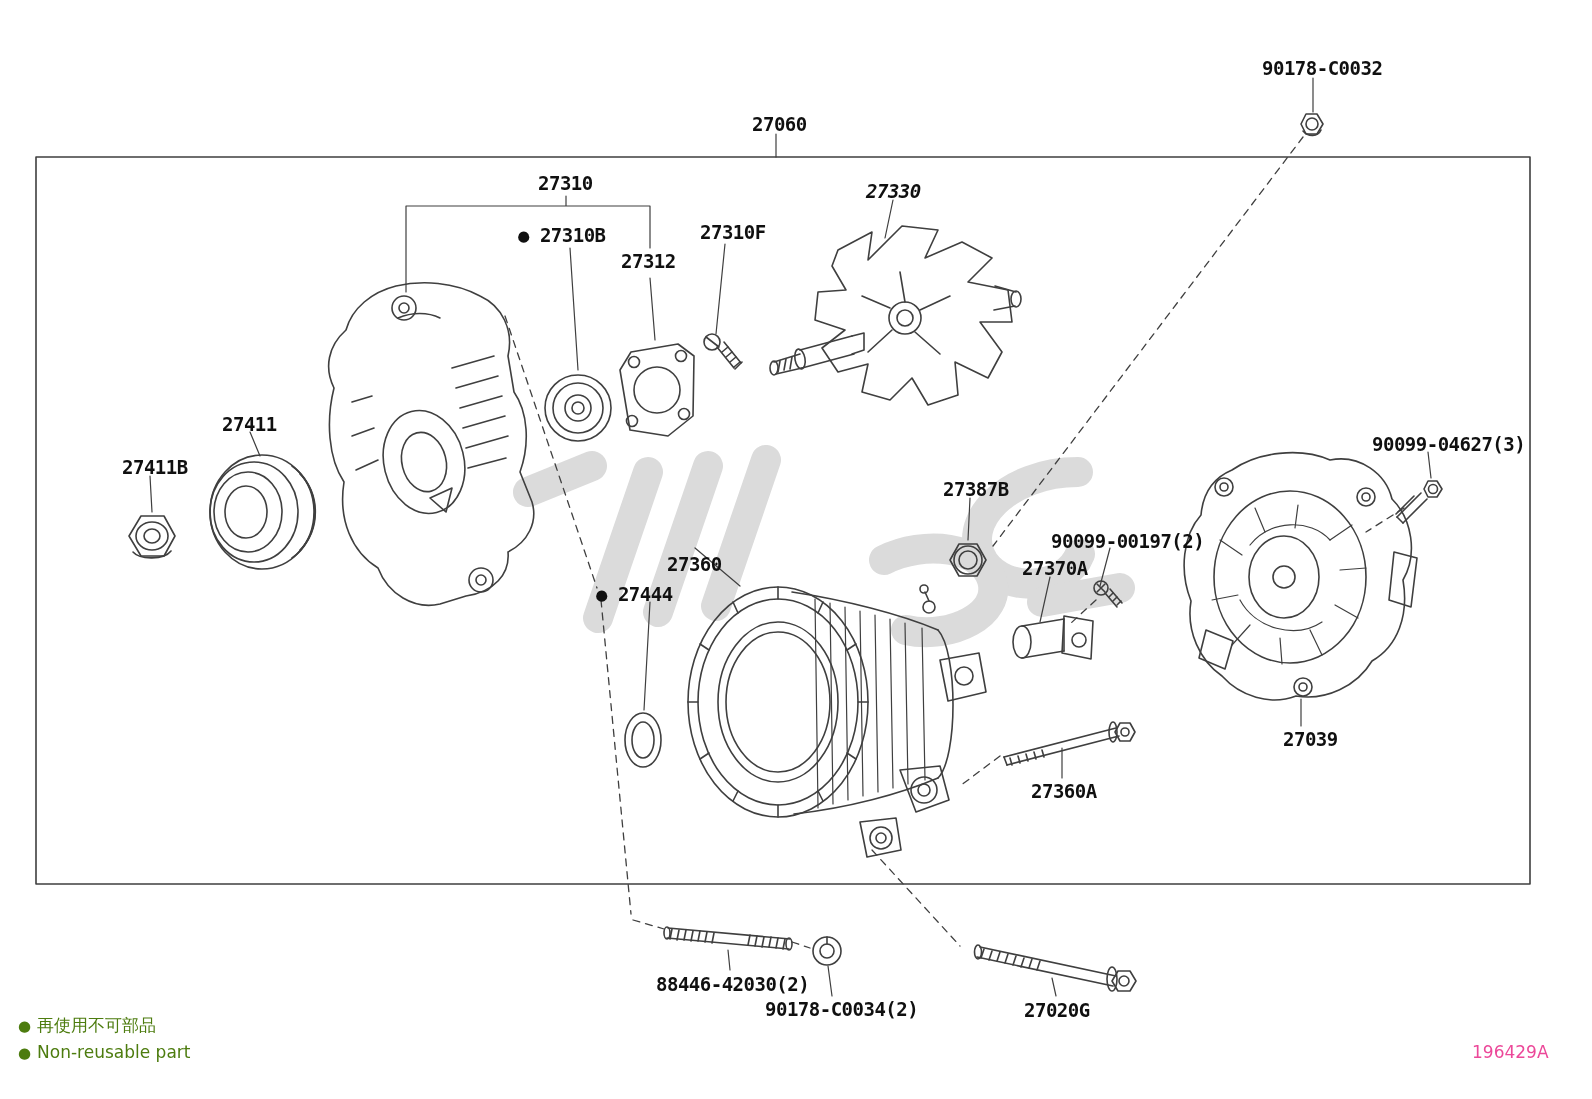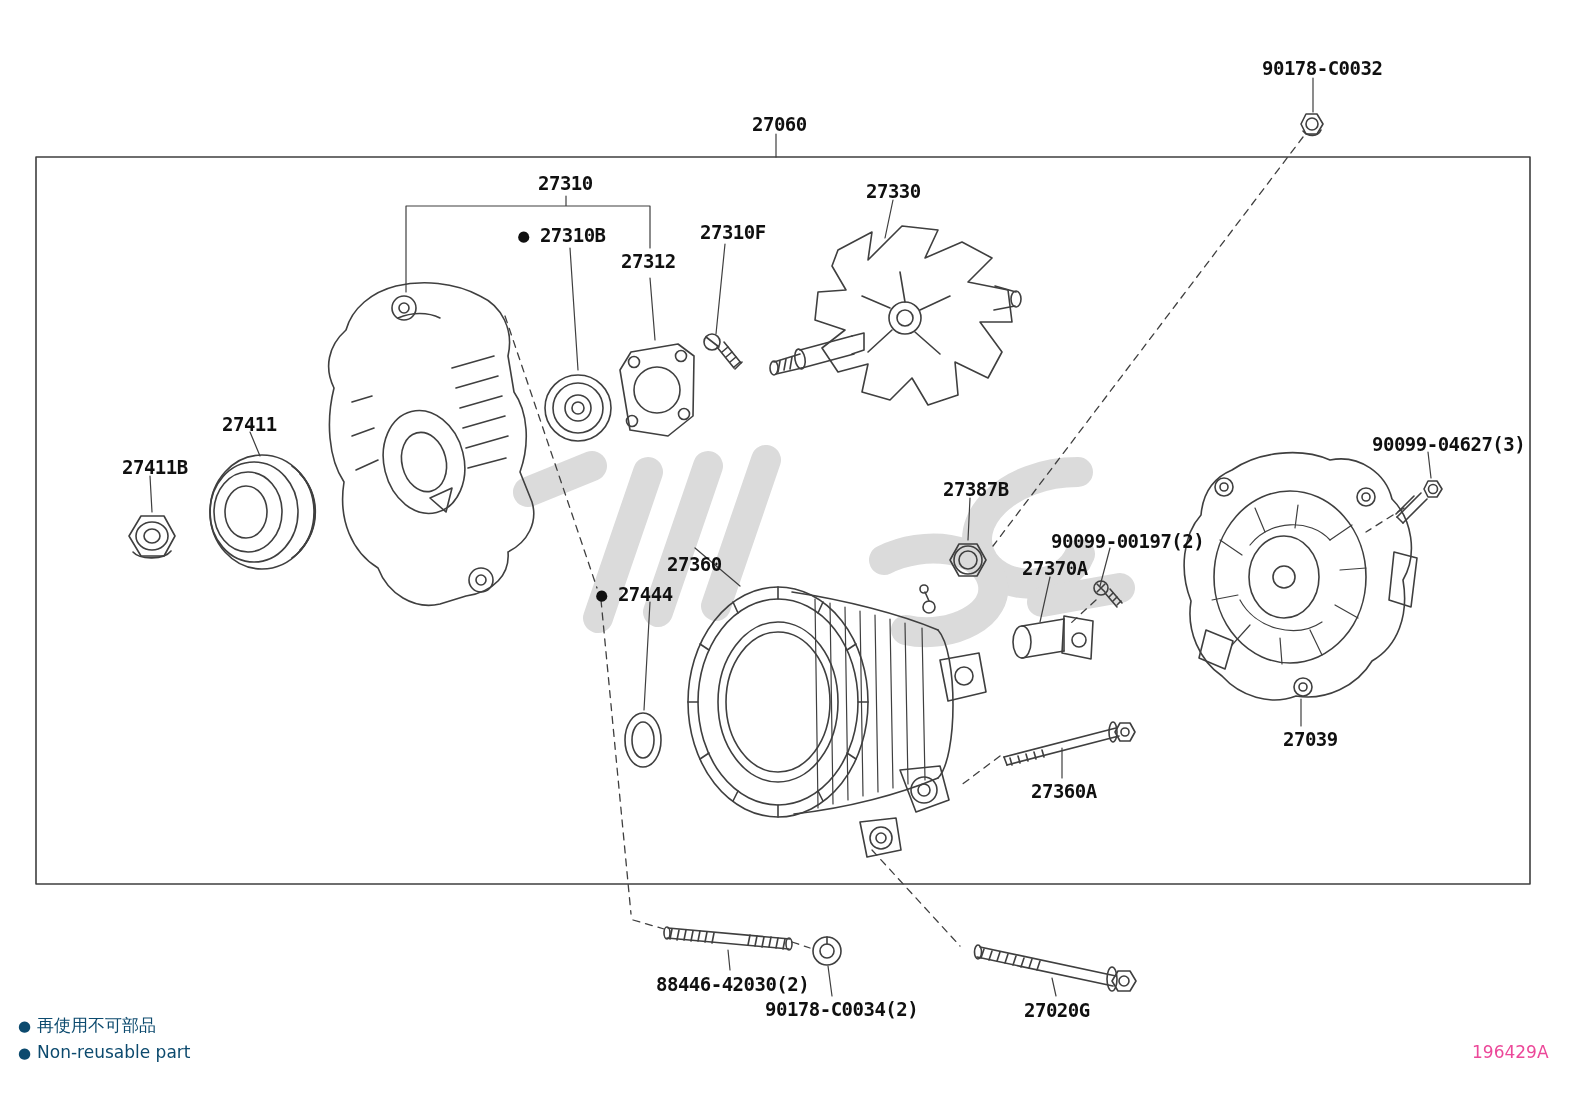--- a/index.html
+++ b/index.html
@@ -11,21 +11,21 @@
   html,body{margin:0;padding:0;background:var(--bg);}
   .page{position:relative;width:1592px;height:1099px;background:var(--bg);overflow:hidden;
         font-family:"DejaVu Sans Mono", monospace;}
   svg{position:absolute;left:0;top:0;}
   .ln{fill:none;stroke:var(--line);stroke-width:1.6;stroke-linecap:round;stroke-linejoin:round;}
   .thin{stroke-width:1.2;}
   .dash{stroke-dasharray:7 6;stroke-width:1.3;}
   .wm{fill:none;stroke:var(--watermark);stroke-width:30;stroke-linecap:round;stroke-linejoin:round;opacity:.75;}
   .label{position:absolute;font:700 19px "DejaVu Sans Mono", monospace;color:var(--label);
          white-space:nowrap;letter-spacing:-0.5px;}
-  .legend{position:absolute;left:18px;top:1012px;font:400 17px "DejaVu Sans", sans-serif;color:#0c4a6e;}
+  .legend{position:absolute;left:18px;top:1012px;font:400 17px "DejaVu Sans", sans-serif;color:#4d7c0f;}
   .legend-row{line-height:26px;}
   .legend-row .b{font-size:15px;margin-right:6px;}
   .figure-code{position:absolute;left:1472px;top:1042px;font:400 17px "DejaVu Sans", sans-serif;color:#ec4899;}
 </style>
 </head>
 <body>
 
 <div class="page">
 
 <svg width="1592" height="1099" viewBox="0 0 1592 1099">
@@ -260,21 +260,21 @@
 
 </svg>
 
 <div id="labels-layer">
       <div class="label" style="left: 1262px; top: 57px; text-align: center;">90178-C0032</div>
       <div class="label" style="left: 752px; top: 113px;">27060</div>
       <div class="label" style="left: 538px; top: 172px;">27310</div>
       <div class="label" style="left: 518px; top: 224px;">● 27310B</div>
       <div class="label" style="left: 700px; top: 221px;">27310F</div>
       <div class="label" style="left: 621px; top: 250px;">27312</div>
-      <div class="label" style="left: 866px; top: 180px;">27330</div>
+      <div class="label" style="left: 866px; top: 180px; font-style: italic;">27330</div>
       <div class="label" style="left: 222px; top: 413px;">27411</div>
       <div class="label" style="left: 122px; top: 456px;">27411B</div>
       <div class="label" style="left: 943px; top: 478px;">27387B</div>
       <div class="label" style="left: 1372px; top: 433px;">90099-04627(3)</div>
       <div class="label" style="left: 667px; top: 529px; margin-top: 24px;">27360</div>
       <div class="label" style="left: 1051px; top: 530px; text-align: center;">90099-00197(2)</div>
       <div class="label" style="left: 1022px; top: 557px;">27370A</div>
       <div class="label" style="left: 596px; top: 583px;">● 27444</div>
       <div class="label" style="left: 1283px; top: 728px;">27039</div>
       <div class="label" style="left: 1031px; top: 780px;">27360A</div>

